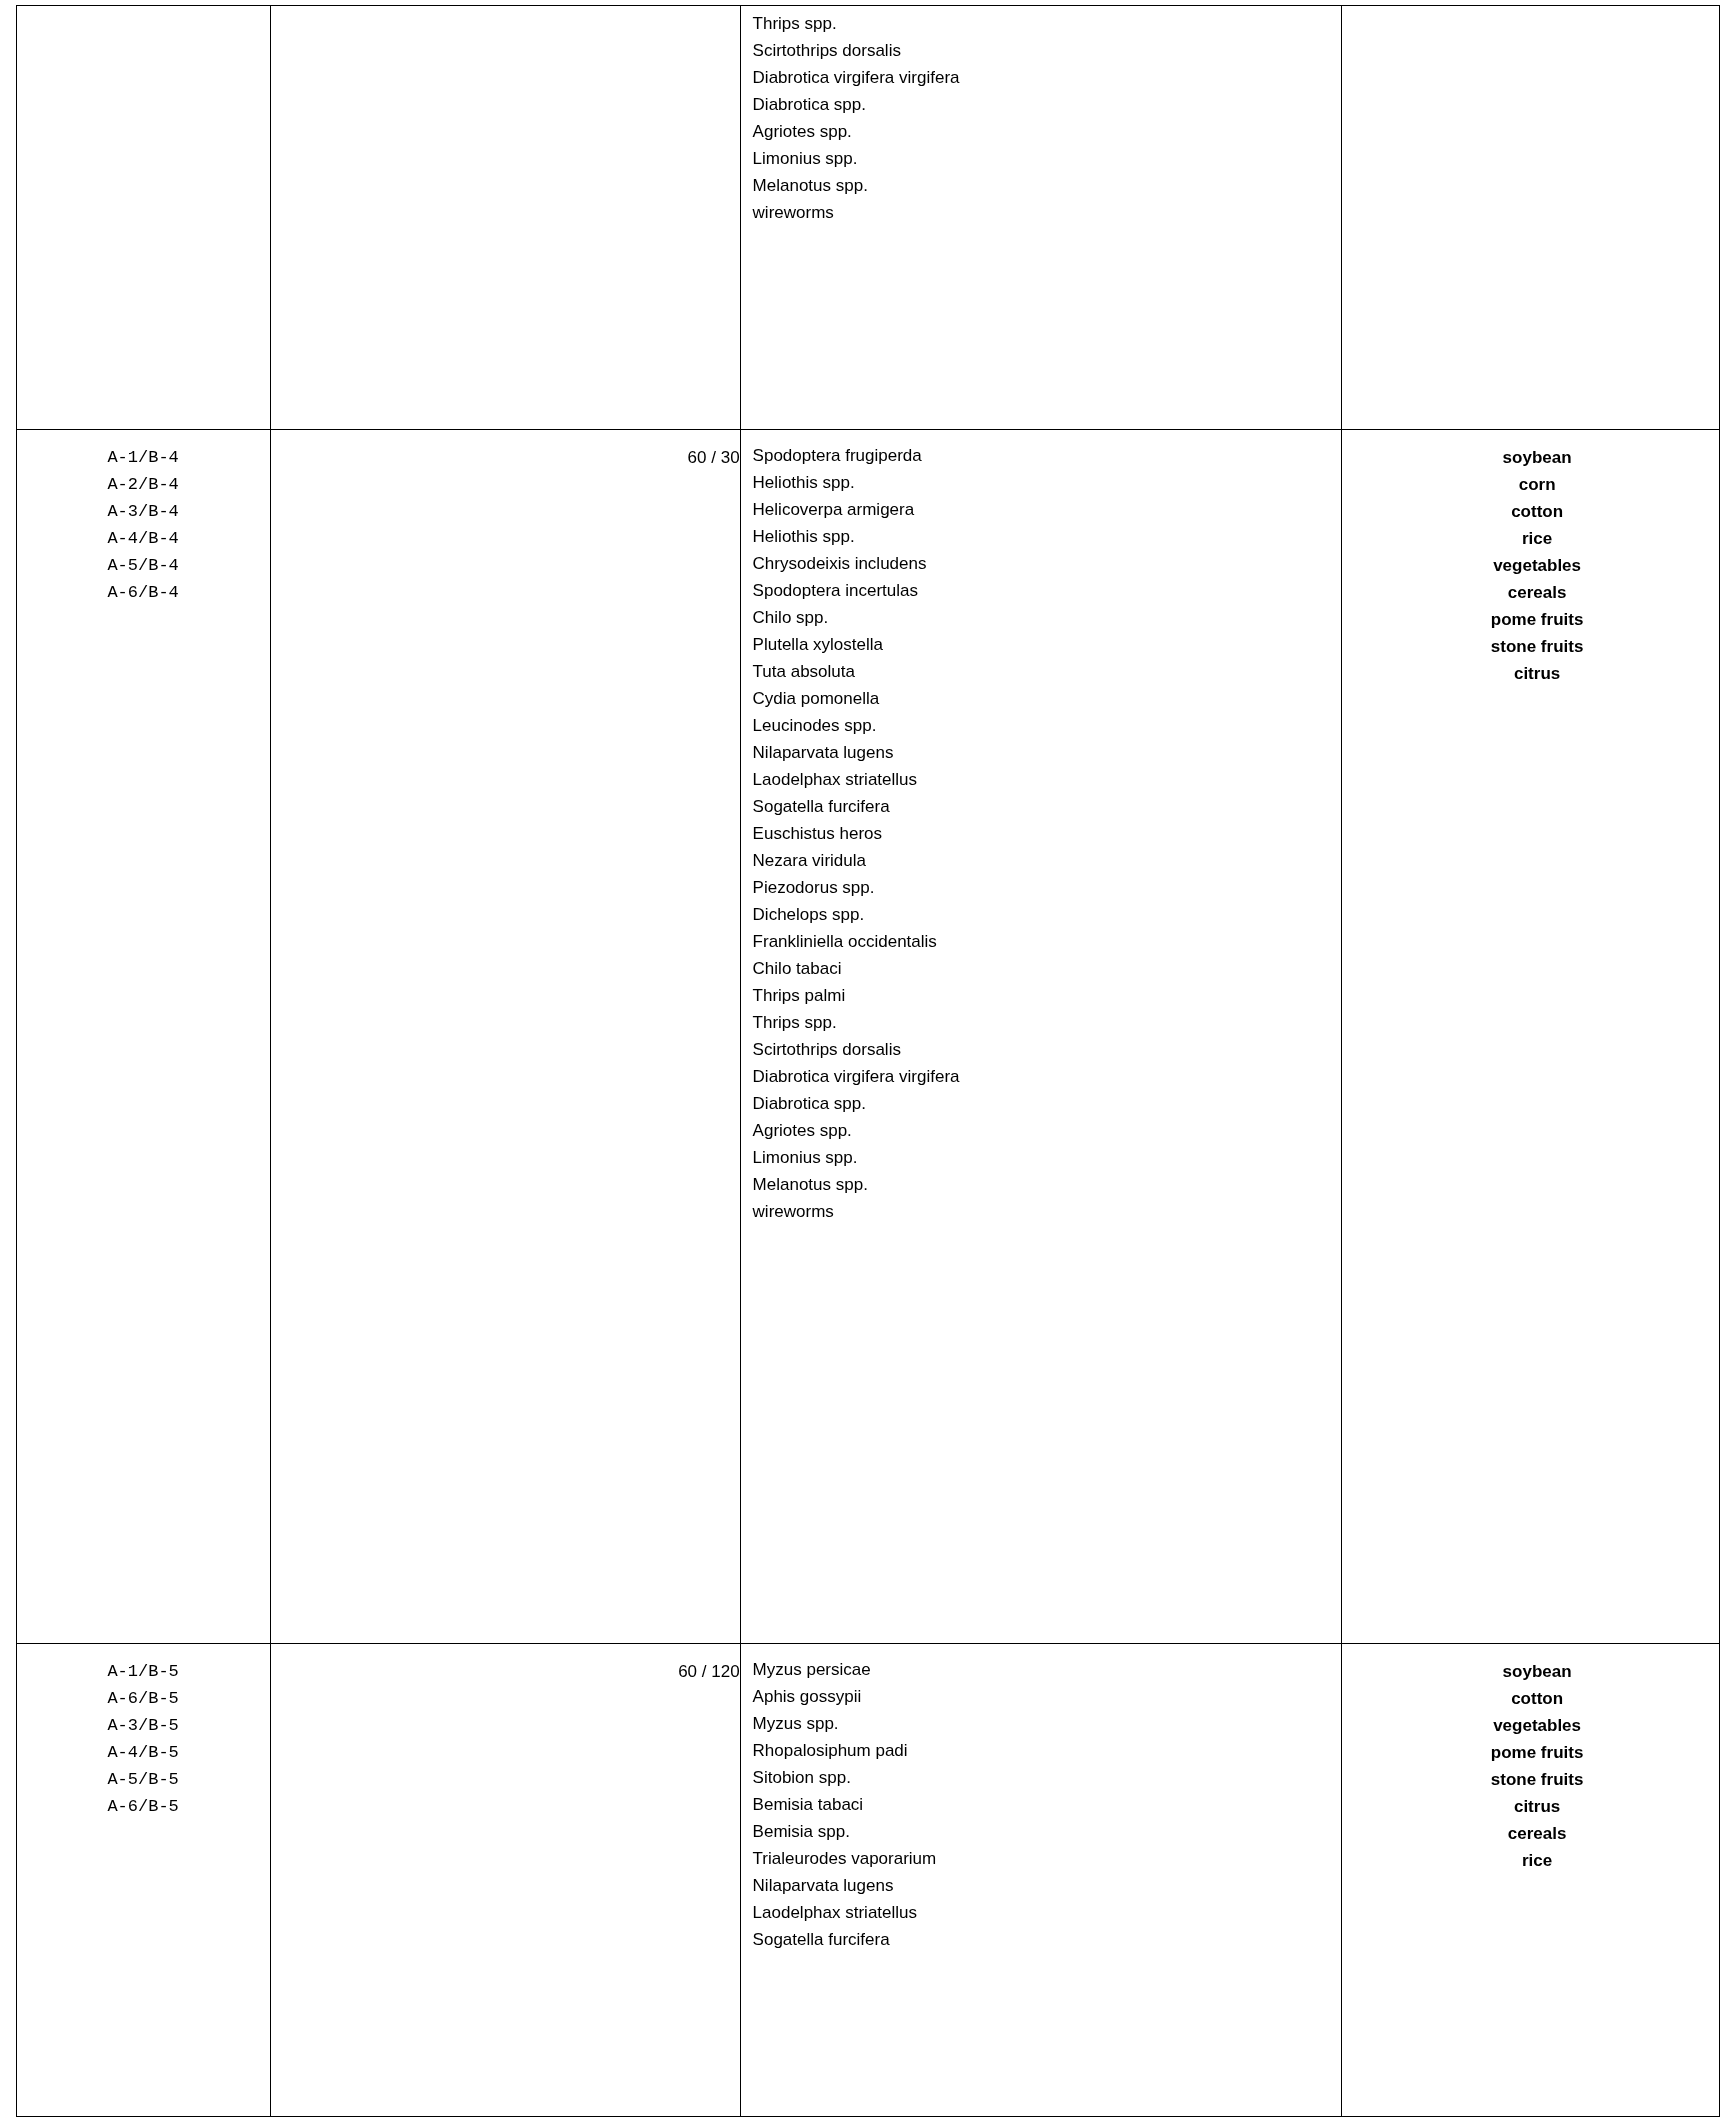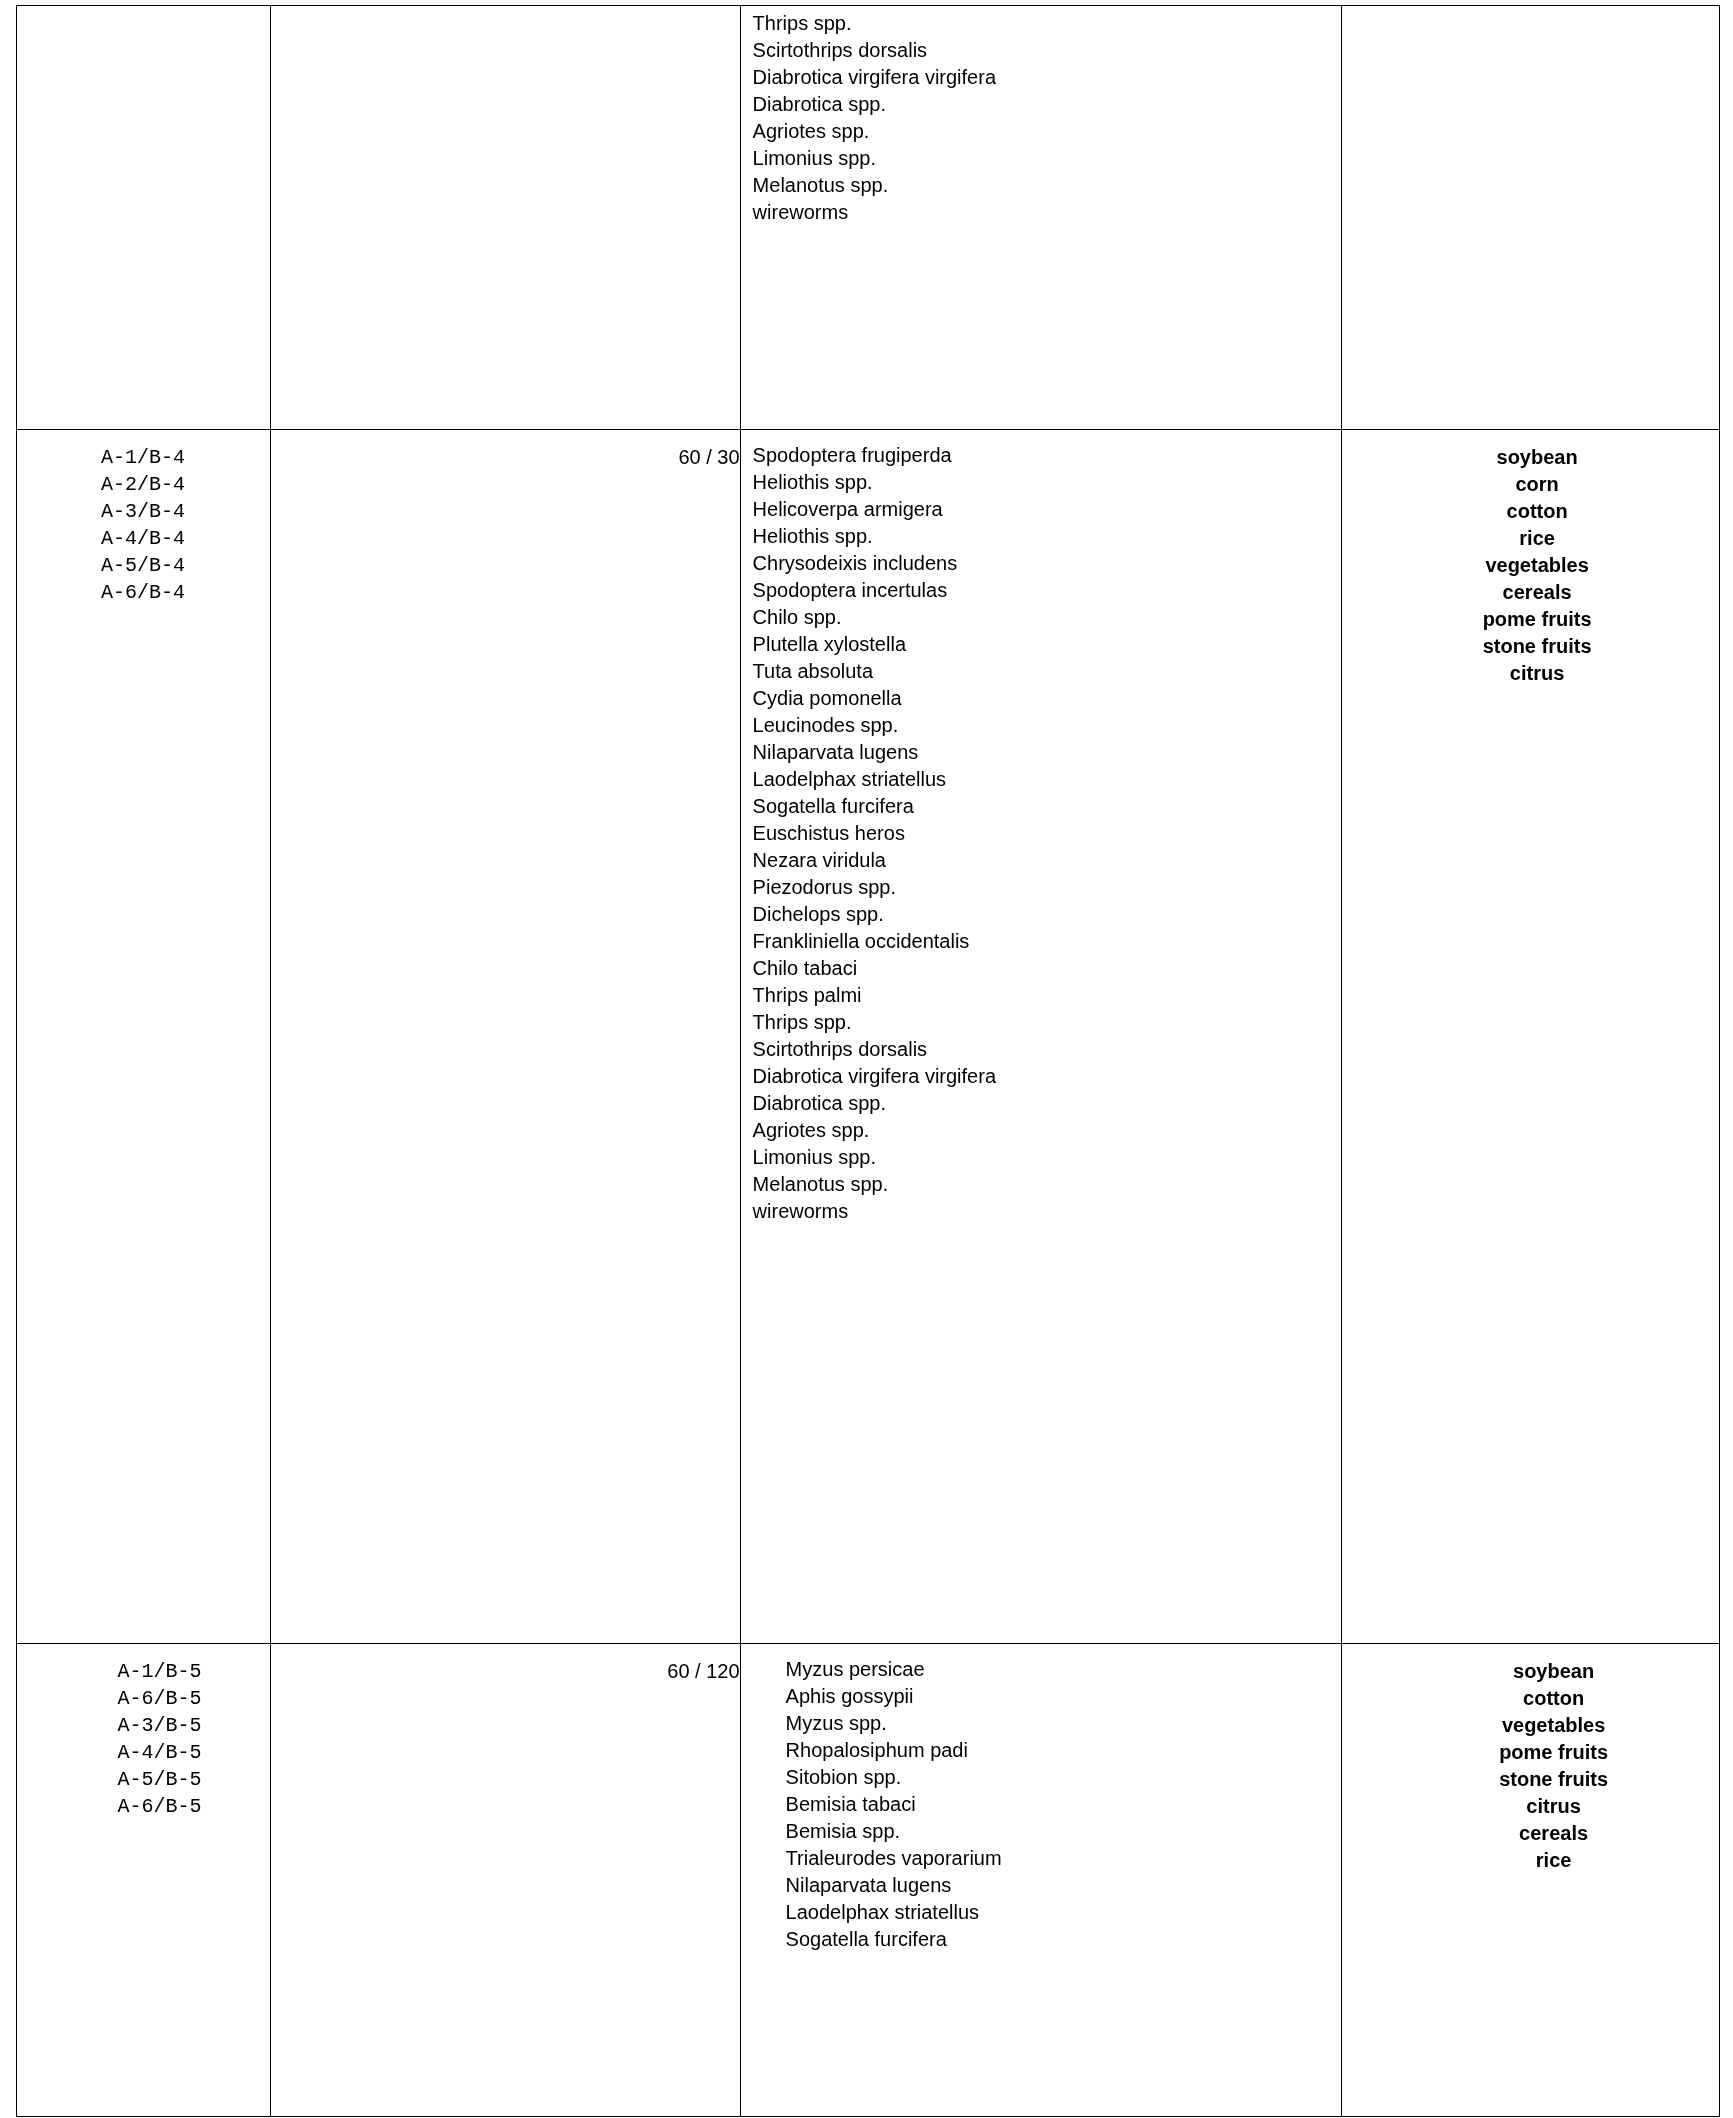--- a/index.html
+++ b/index.html
@@ -40,26 +40,26 @@
   .table td {
     border: 1.7px solid #000000;
     padding: 0;
     vertical-align: top;
     background: #ffffff;
   }
 
   
   .row-cont td { height: 423px; }
   .row-b4   td { height: 1213px; }
-  .row-b5   td { height: 472px; padding-left: 33px; }
+  .row-b5   td { height: 472px; }
 
   
   .stack {
     display: block;
-    font-size: 20px;
+    font-size: 17px;
     line-height: 27px;
     white-space: nowrap;
   }
   .stack > span { display: block; }
 
   .cell-code  .stack { text-align: center; padding: 14px 0 0 0; font-family: Liberation Mono, monospace; }
   .cell-dose  .stack { text-align: right; padding: 14px 0 0 0; }
   .cell-pest  .stack { text-align: left;   padding: 12px 0 0 12px; }
   .cell-crop  .stack { text-align: center;   padding: 14px 0 0 14px; font-weight: bold; }
 

